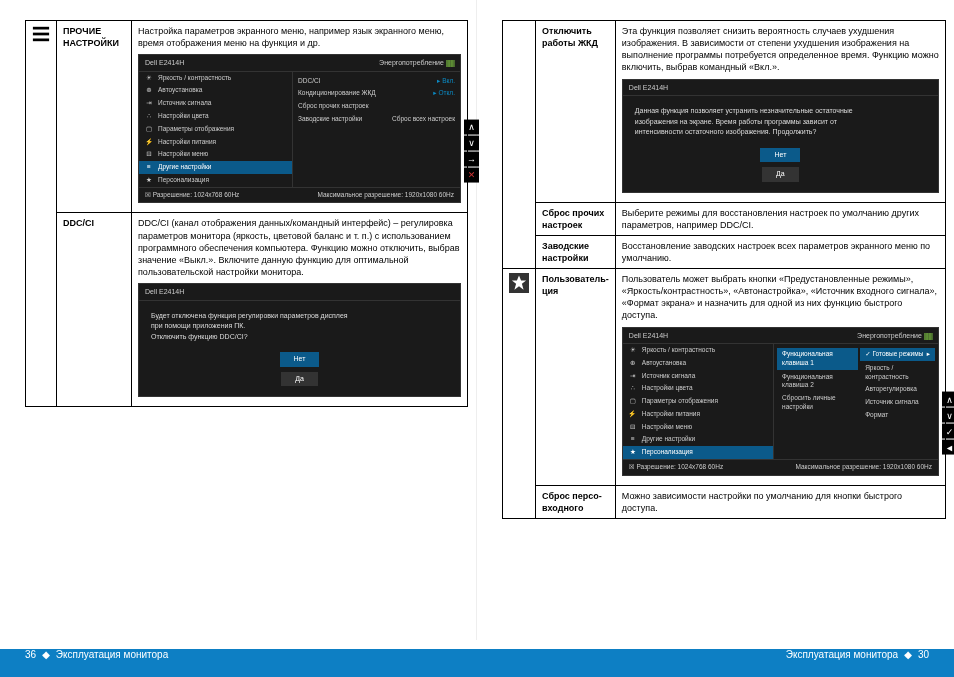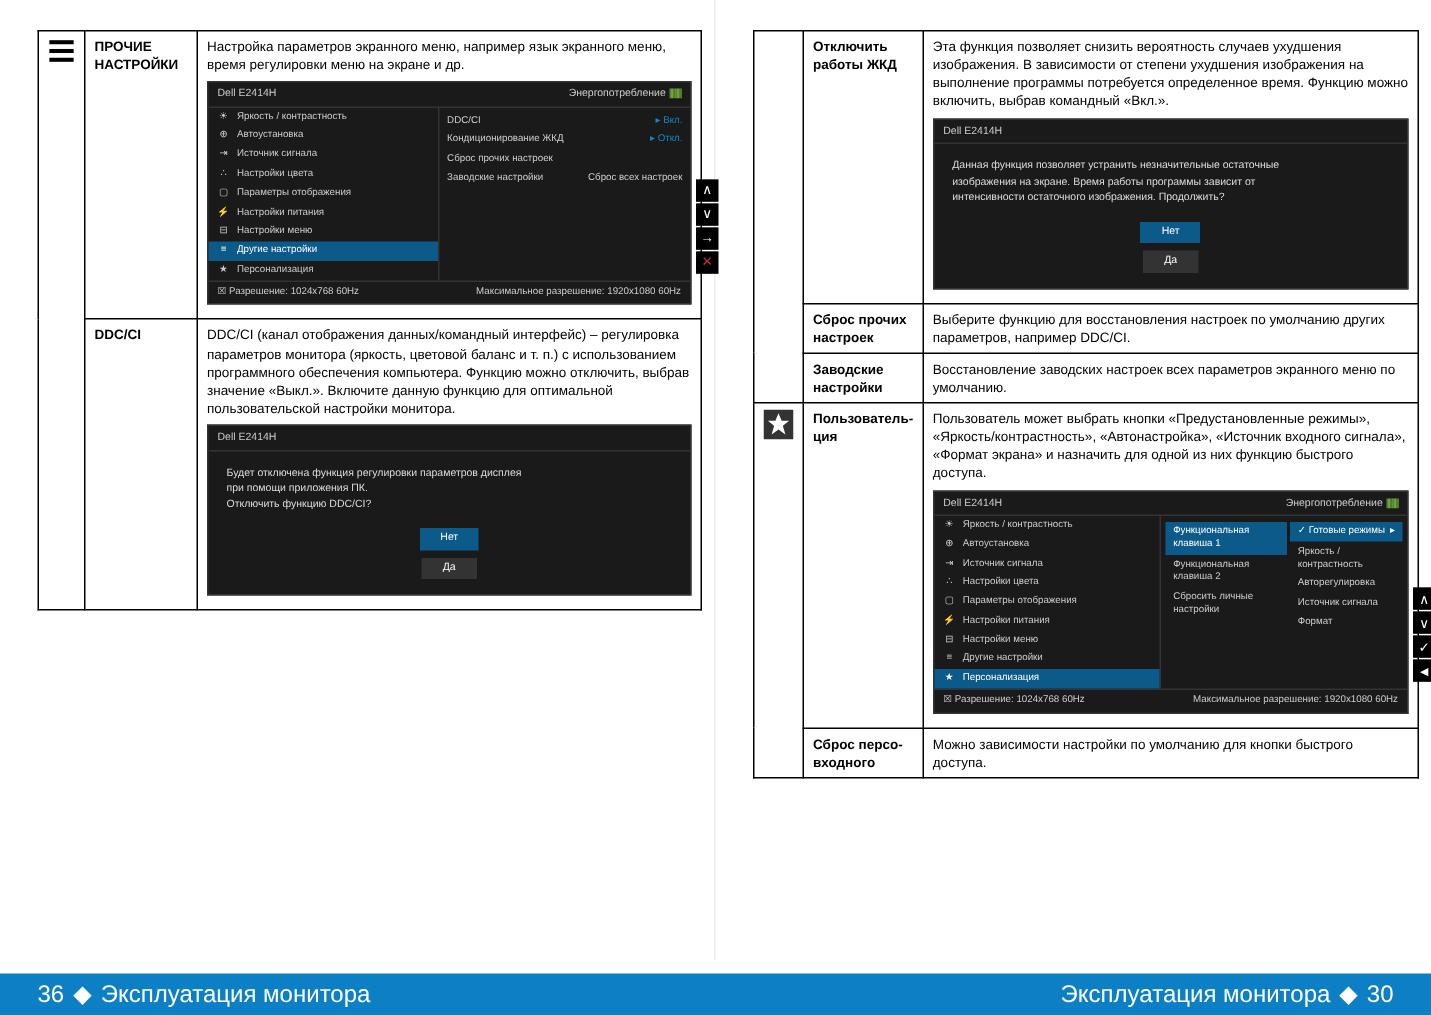--- a/index.html
+++ b/index.html
@@ -27,21 +27,21 @@
   .nav-btns span { background:#000; color:#fff; width:15px; height:15px; display:flex; align-items:center; justify-content:center; font-size:9px; }
   .nav-btns span.red { color:#cc3333; }
   .dialog-body { padding: 10px 12px; min-height:95px; color:#ddd; font-size:7px; line-height:1.5; }
   .dlg-btns { display:flex; flex-direction:column; align-items:center; gap:5px; margin-top:10px; }
   .dlg-btns .btn { background:#0b5a8a; color:#fff; padding:2px 14px; font-size:7px; }
   .dlg-btns .btn.dark { background:#333; }
   .submenu { background:#0b5a8a; color:#fff; padding:2px 5px; margin:1px 0; display:flex; justify-content:space-between; font-size:6.5px; }
   .submenu .chk::before { content:"✓ "; }
   .submenu .arr::after { content:" ▸"; }
   .rrow { padding:2px 0; font-size:6.5px; color:#ccc; display:flex; justify-content:space-between; }
-  .footer { position:absolute; bottom:0; left:0; right:0; height:28px; background:#0d7fc4; color:#fff; display:flex; justify-content:space-between; align-items:center; padding:0 25px; font-size:16px; }
+  .footer { position:absolute; bottom:0; left:0; right:0; height:28px; background:#0d7fc4; color:#fff; display:flex; justify-content:space-between; padding:0 25px; font-size:10px; }
   .footer .diamond { margin: 0 6px; }
 </style>
 </head>
 <body>
 
 <div class="spread">
 
   <div class="page">
     <table class="main">
       <tbody>
@@ -50,21 +50,21 @@
           <span class="menu-icon">
             <svg viewBox="0 0 20 20">
                   <rect x="1" y="2" width="18" height="3" fill="#000"></rect>
                   <rect x="1" y="8.5" width="18" height="3" fill="#000"></rect>
                   <rect x="1" y="15" width="18" height="3" fill="#000"></rect>
                 </svg>
           </span>
         </td>
         <td class="lbl">ПРОЧИЕ НАСТРОЙКИ</td>
         <td>
-          <div>Настройка параметров экранного меню, например язык экранного меню, время регулировки меню на экране и др.</div>
+          <div>Настройка параметров экранного меню, например язык экранного меню, время отображения меню на функция и др.</div>
 
           <div style="position:relative;">
           <div class="osd">
             <div class="osd-head">
                     <span>Dell E2414H</span>
                     <span><span>Энергопотребление</span> <span class="bars">||||||||||</span></span>
                   </div>
             <div class="osd-body">
               <div class="osd-left">
                 <div class="mrow">
@@ -179,21 +179,21 @@
               <div class="dlg-btns">
                 <span class="btn">Нет</span>
                 <span class="btn dark">Да</span>
               </div>
             </div>
           </div>
         </td>
       </tr>
       <tr>
         <td class="lbl">Сброс прочих настроек</td>
-        <td>Выберите функцию для восстановления настроек по умолчанию других параметров, например DDC/CI.</td>
+        <td>Выберите режимы для восстановления настроек по умолчанию других параметров, например DDC/CI.</td>
       </tr>
       <tr>
         <td class="lbl">Заводские настройки</td>
         <td>Восстановление заводских настроек всех параметров экранного меню по умолчанию.</td>
       </tr>
       <tr>
         <td class="iconcell" rowspan="2">
           <span class="star-icon">
             <svg viewBox="0 0 24 24">
                   <rect width="24" height="24" fill="#333"></rect>

